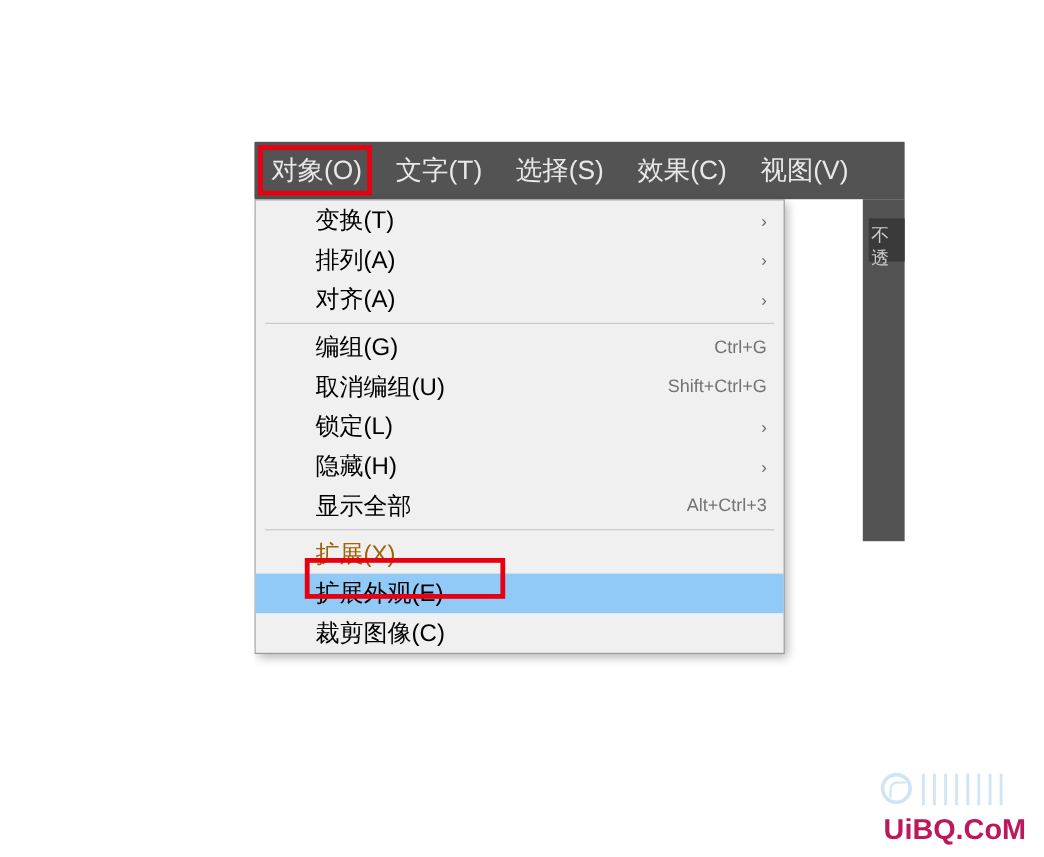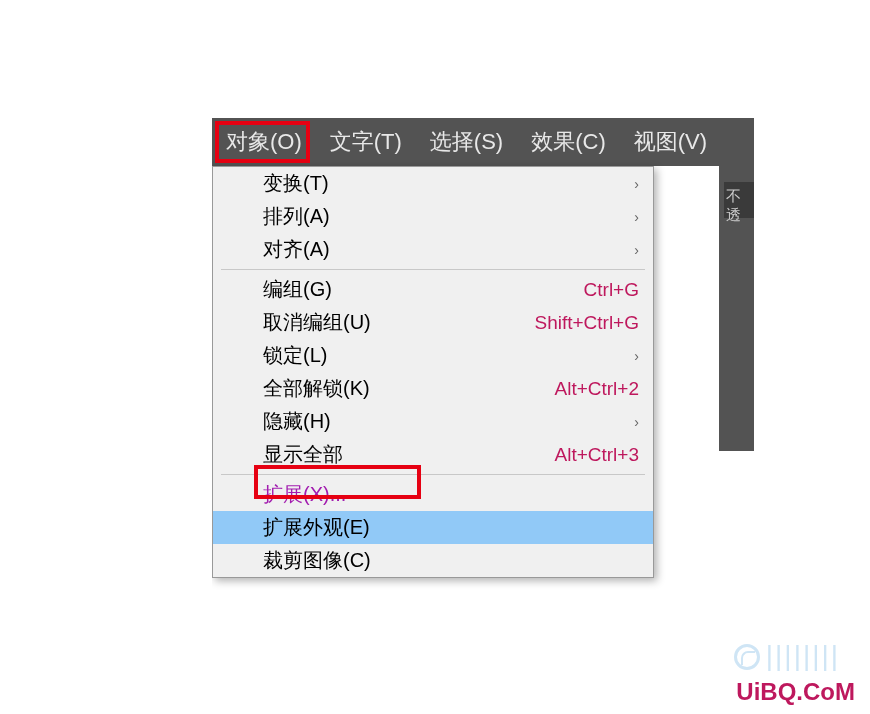--- a/index.html
+++ b/index.html
@@ -84,30 +84,30 @@
       padding: 5px 14px 5px 50px;
       font-size: 20px;
       color: #000;
       cursor: pointer;
       height: 33px;
     }
     .menu-item.highlighted {
       background: #91c9f7;
     }
     .menu-item.disabled {
-      color: #a21caf;
+      color: #a16207;
       cursor: default;
     }
     .menu-item .label {
       flex: 1;
     }
     .menu-item .shortcut {
       text-align: right;
-      color: #be185d;
-      font-size: 19px;
+      color: #737373;
+      font-size: 15px;
     }
     .menu-item .arrow {
       font-size: 14px;
       color: #666;
       margin-left: auto;
     }
     .separator {
       height: 1px;
       background: #c8c8c8;
       margin: 3px 8px;
@@ -201,24 +201,20 @@
     </div>
     <div class="menu-item">
       <span class="label">取消编组(U)</span>
       <span class="shortcut">Shift+Ctrl+G</span>
     </div>
     <div class="menu-item">
       <span class="label">锁定(L)</span>
       <span class="arrow">›</span>
     </div>
     <div class="menu-item">
-      <span class="label">全部解锁(K)</span>
-      <span class="shortcut">Alt+Ctrl+2</span>
-    </div>
-    <div class="menu-item">
       <span class="label">隐藏(H)</span>
       <span class="arrow">›</span>
     </div>
     <div class="menu-item">
       <span class="label">显示全部</span>
       <span class="shortcut">Alt+Ctrl+3</span>
     </div>
     <div class="separator"></div>
     <div class="menu-item disabled">
       <span class="label">扩展(X)...</span>

